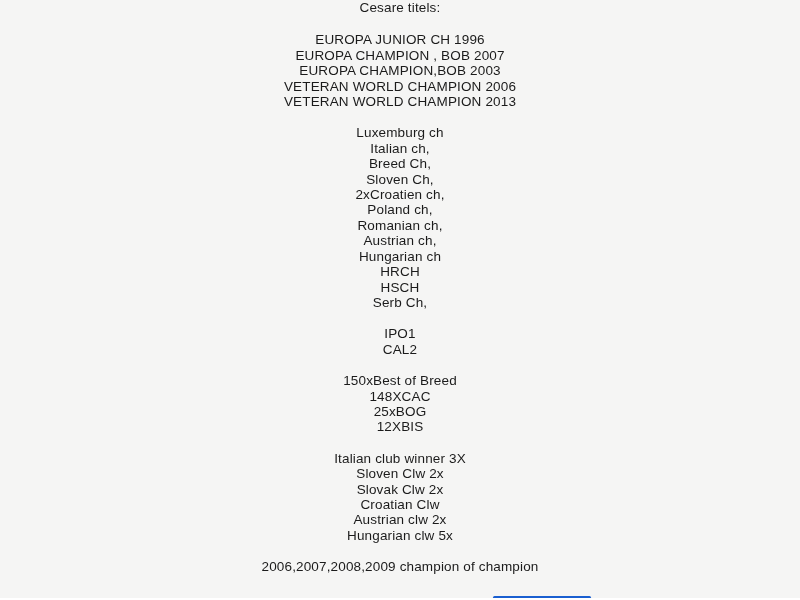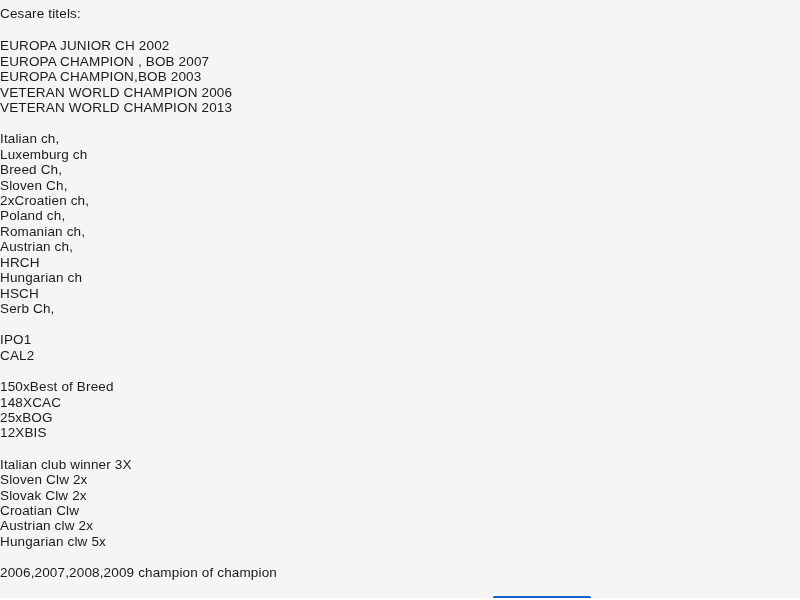--- a/index.html
+++ b/index.html
@@ -12,22 +12,21 @@
     background: #f5f5f4;
     font-family: "Liberation Sans", sans-serif;
     color: #1b1b1b;
     overflow: hidden;
     position: relative;
   }
   .page {
     width: 800px;
     height: 600px;
     box-sizing: border-box;
-    padding-top: 6px;
-    text-align: left;
+    text-align: center;
     position: relative;
   }
   .line {
     font-size: 13.5px;
     line-height: 15.4px;
     letter-spacing: 0.15px;
     white-space: pre;
   }
   .block {
     margin: 0;
@@ -56,40 +55,40 @@
 </head>
 <body>
 
 <div class="page">
 
   <div class="line block">Cesare titels:</div>
 
   <div class="gap-title"></div>
 
   <div>
-    <div class="line">EUROPA JUNIOR CH 2002</div>
+    <div class="line">EUROPA JUNIOR CH 1996</div>
     <div class="line">EUROPA CHAMPION , BOB 2007</div>
     <div class="line">EUROPA CHAMPION,BOB 2003</div>
     <div class="line">VETERAN WORLD CHAMPION 2006</div>
     <div class="line">VETERAN WORLD CHAMPION 2013</div>
   </div>
 
   <div class="gap"></div>
 
   <div>
+    <div class="line">Luxemburg ch</div>
     <div class="line">Italian ch,</div>
-    <div class="line">Luxemburg ch</div>
     <div class="line">Breed Ch,</div>
     <div class="line">Sloven Ch,</div>
     <div class="line">2xCroatien ch,</div>
     <div class="line">Poland ch,</div>
     <div class="line">Romanian ch,</div>
     <div class="line">Austrian ch,</div>
+    <div class="line">Hungarian ch</div>
     <div class="line">HRCH</div>
-    <div class="line">Hungarian ch</div>
     <div class="line">HSCH</div>
     <div class="line">Serb Ch,</div>
   </div>
 
   <div class="gap"></div>
 
   <div>
     <div class="line">IPO1</div>
     <div class="line">CAL2</div>
   </div>

